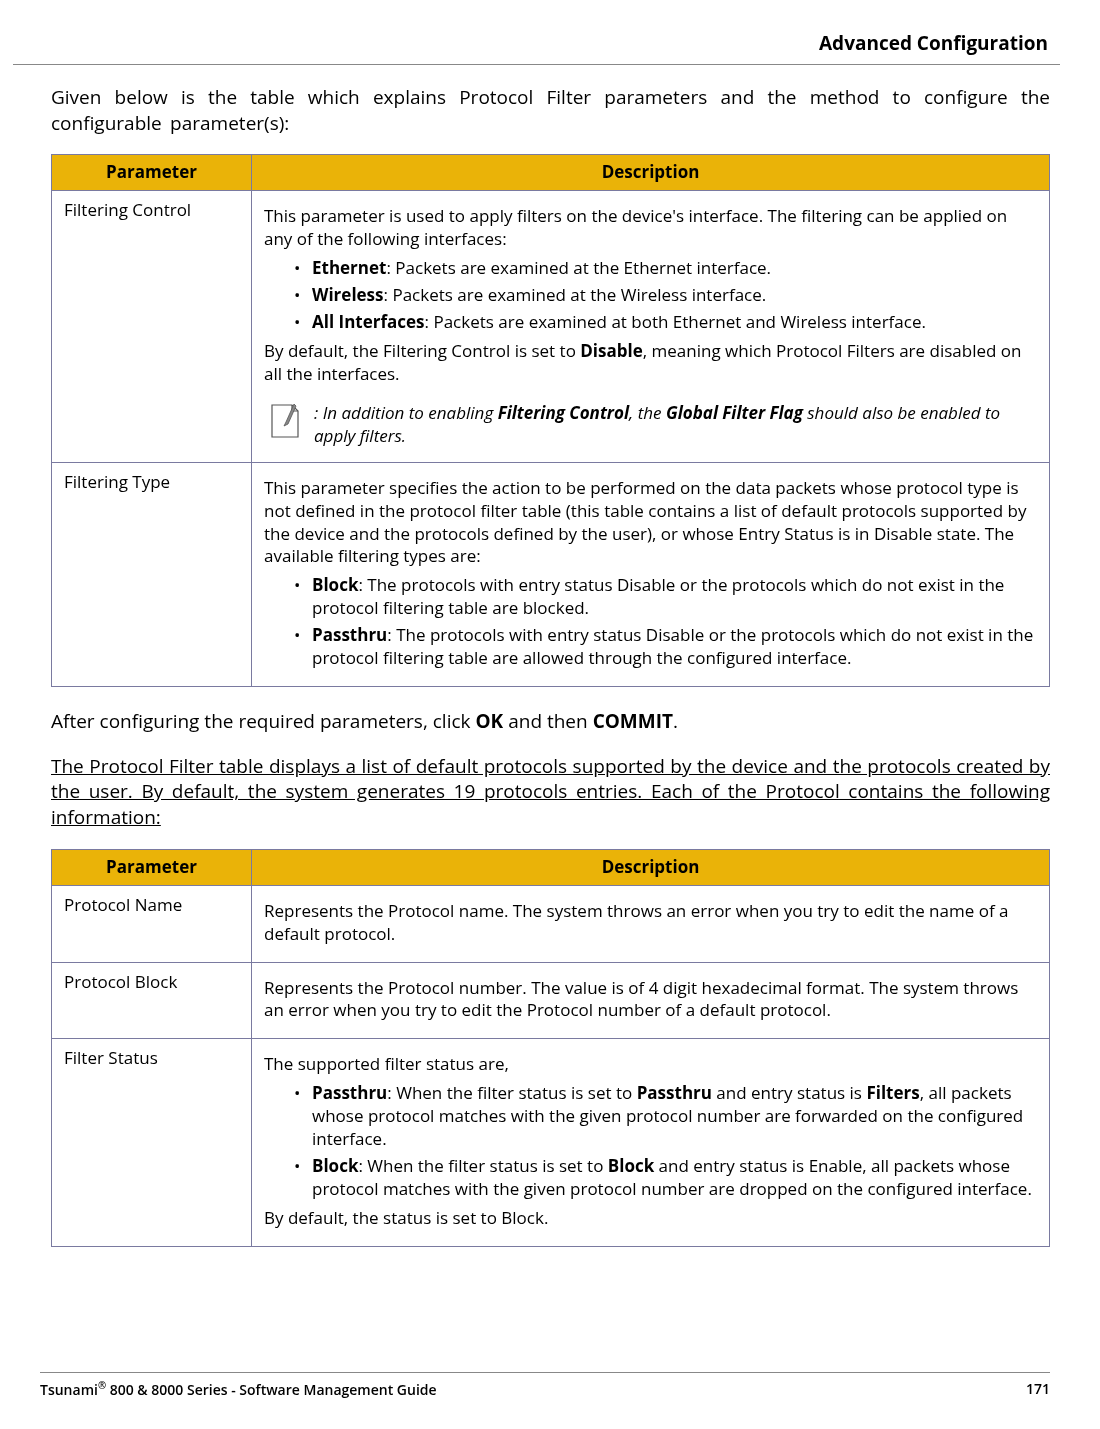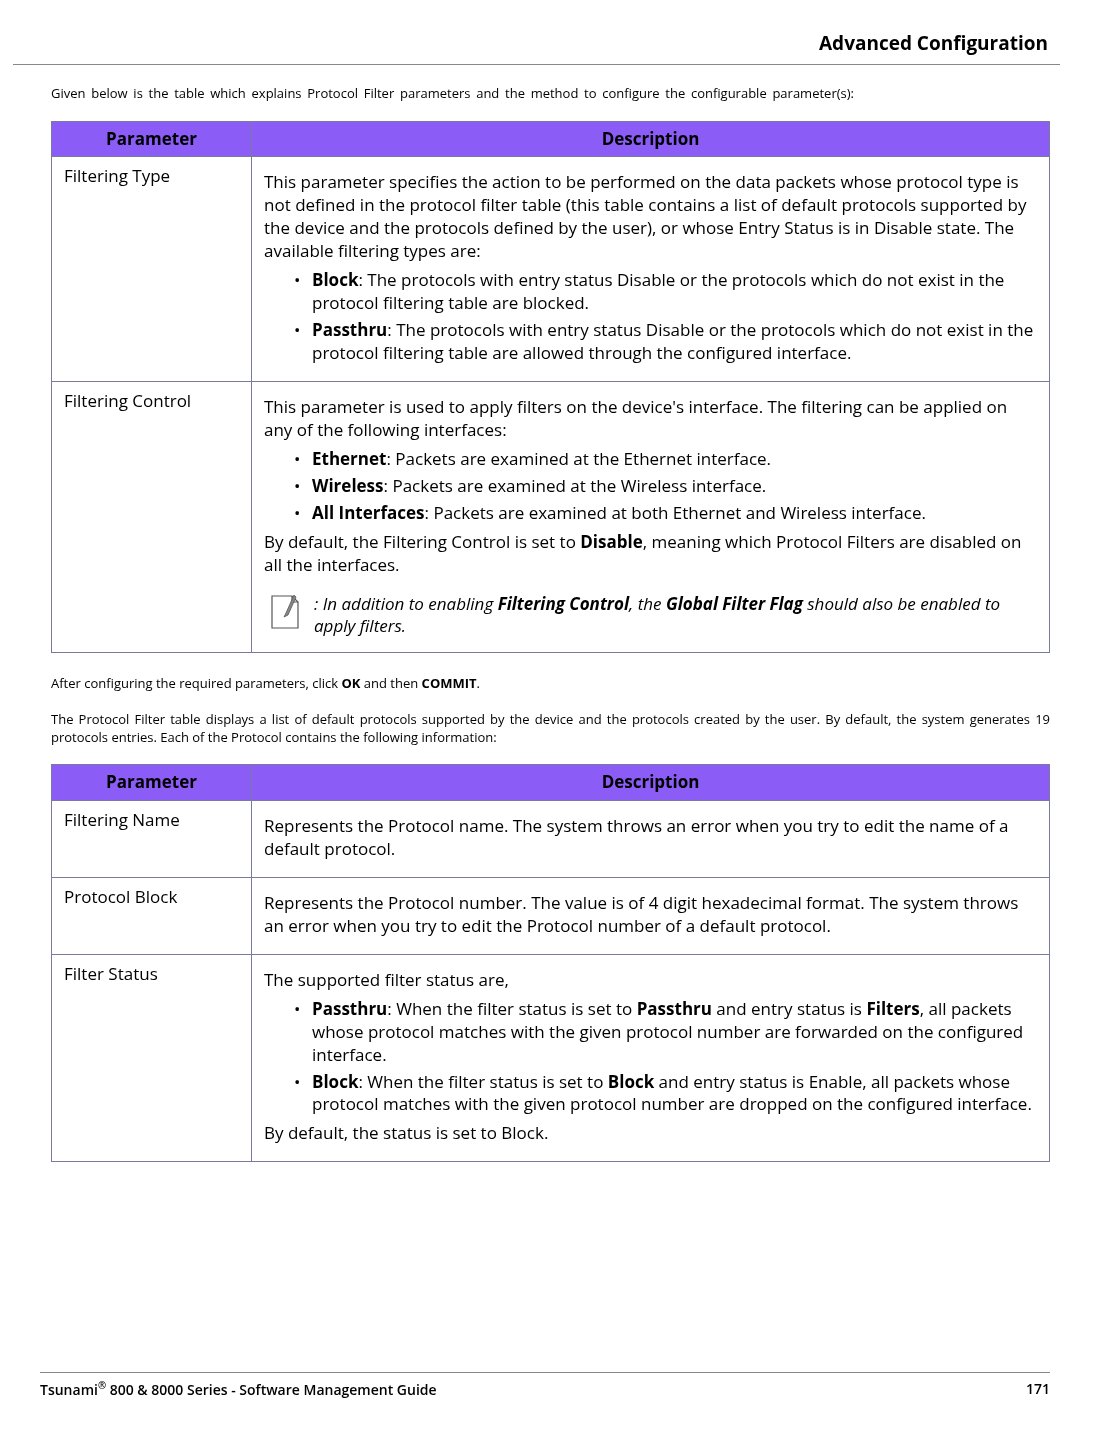--- a/index.html
+++ b/index.html
@@ -30,21 +30,21 @@
     border-top: 1px solid #888;
     margin: 0 -10px 20px -10px;
   }
   .content {
     padding-left: 28px;
   }
   .content2 {
     padding-left: 0px;
   }
   .para {
-    font-size: 13px;
+    font-size: 19px;
     line-height: 1.35;
     text-align: justify;
     margin-bottom: 18px;
   }
   .justify-wide {
     text-align: justify;
     text-align-last: left;
     word-spacing: 0.18em;
   }
 
@@ -54,21 +54,21 @@
     margin-bottom: 22px;
   }
   table.param-table th, table.param-table td {
     border: 1.5px solid #7a7aa0;
     padding: 8px 10px 10px 12px;
     vertical-align: top;
     font-size: 17px;
     line-height: 1.35;
   }
   table.param-table th {
-    background: #8b5cf6;
+    background: #eab308;
     font-weight: 700;
     text-align: center;
     padding: 6px 10px;
   }
   table.param-table .col-param { width: 200px; }
   .cell-list { margin: 6px 0 6px 30px; }
   .cell-list .item { display: flex; margin: 4px 0; }
   .cell-list .bullet { flex: 0 0 18px; }
   .cell-list .txt { flex: 1; }
   .cell p { margin: 6px 0; }
@@ -113,36 +113,20 @@
   <hr class="header-rule">
 
   <div class="content">
     <p class="para justify-wide">Given below is the table which explains Protocol Filter parameters and the method to configure the configurable parameter(s):</p>
 
     <table class="param-table">
       <tbody>
           <tr>
         <th class="col-param">Parameter</th>
         <th>Description</th>
-      </tr>
-      <tr>
-        <td>Filtering Type</td>
-        <td class="cell">
-          <p>This parameter specifies the action to be performed on the data packets whose protocol type is not defined in the protocol filter table (this table contains a list of default protocols supported by the device and the protocols defined by the user), or whose Entry Status is in Disable state. The available filtering types are:</p>
-          <div class="cell-list">
-            <div class="item">
-                  <span class="bullet">•</span>
-                  <span class="txt"><strong>Block</strong><span>: The protocols with entry status Disable or the protocols which do not exist in the protocol filtering table are blocked.</span></span>
-                </div>
-            <div class="item">
-                  <span class="bullet">•</span>
-                  <span class="txt"><strong>Passthru</strong><span>: The protocols with entry status Disable or the protocols which do not exist in the protocol filtering table are allowed through the configured interface.</span></span>
-                </div>
-          </div>
-        </td>
       </tr>
       <tr>
         <td>Filtering Control</td>
         <td class="cell">
           <p>This parameter is used to apply filters on the device's interface. The filtering can be applied on any of the following interfaces:</p>
           <div class="cell-list">
             <div class="item">
                   <span class="bullet">•</span>
                   <span class="txt"><strong>Ethernet</strong><span>: Packets are examined at the Ethernet interface.</span></span>
                 </div>
@@ -163,41 +147,57 @@
                 <path d="M28 5 L28 11 L34 11" fill="none" stroke="#555" stroke-width="1.2"></path>
                 <path d="M32 6 L24 24 L20 26 L22 22 L30 4 Z" fill="#888" stroke="#555" stroke-width="0.8"></path>
               </svg>
             </div>
             <div class="note-text">
               <span>: In addition to enabling </span><strong>Filtering Control</strong><span>, the </span><strong>Global Filter Flag</strong><span> should also be enabled to apply filters.</span>
             </div>
           </div>
         </td>
       </tr>
+      <tr>
+        <td>Filtering Type</td>
+        <td class="cell">
+          <p>This parameter specifies the action to be performed on the data packets whose protocol type is not defined in the protocol filter table (this table contains a list of default protocols supported by the device and the protocols defined by the user), or whose Entry Status is in Disable state. The available filtering types are:</p>
+          <div class="cell-list">
+            <div class="item">
+                  <span class="bullet">•</span>
+                  <span class="txt"><strong>Block</strong><span>: The protocols with entry status Disable or the protocols which do not exist in the protocol filtering table are blocked.</span></span>
+                </div>
+            <div class="item">
+                  <span class="bullet">•</span>
+                  <span class="txt"><strong>Passthru</strong><span>: The protocols with entry status Disable or the protocols which do not exist in the protocol filtering table are allowed through the configured interface.</span></span>
+                </div>
+          </div>
+        </td>
+      </tr>
     </tbody>
       </table>
 
     <p class="para">
       <span>After configuring the required parameters, click </span><strong>OK</strong><span> and then </span><strong>COMMIT</strong><span>.</span>
     </p>
   </div>
 
   <div class="content2">
 
     <div class="content">
-      <p class="para" style="text-align:justify;">The Protocol Filter table displays a list of default protocols supported by the device and the protocols created by the user. By default, the system generates 19 protocols entries. Each of the Protocol contains the following information:</p>
+      <p class="para" style="text-align:justify;text-decoration:underline;">The Protocol Filter table displays a list of default protocols supported by the device and the protocols created by the user. By default, the system generates 19 protocols entries. Each of the Protocol contains the following information:</p>
 
       <table class="param-table">
         <tbody>
             <tr>
           <th class="col-param">Parameter</th>
           <th>Description</th>
         </tr>
         <tr>
-          <td>Filtering Name</td>
+          <td>Protocol Name</td>
           <td class="cell">
                 <p>Represents the Protocol name. The system throws an error when you try to edit the name of a default protocol.</p>
               </td>
         </tr>
         <tr>
           <td>Protocol Block</td>
           <td class="cell">
                 <p>Represents the Protocol number. The value is of 4 digit hexadecimal format. The system throws an error when you try to edit the Protocol number of a default protocol.</p>
               </td>
         </tr>

